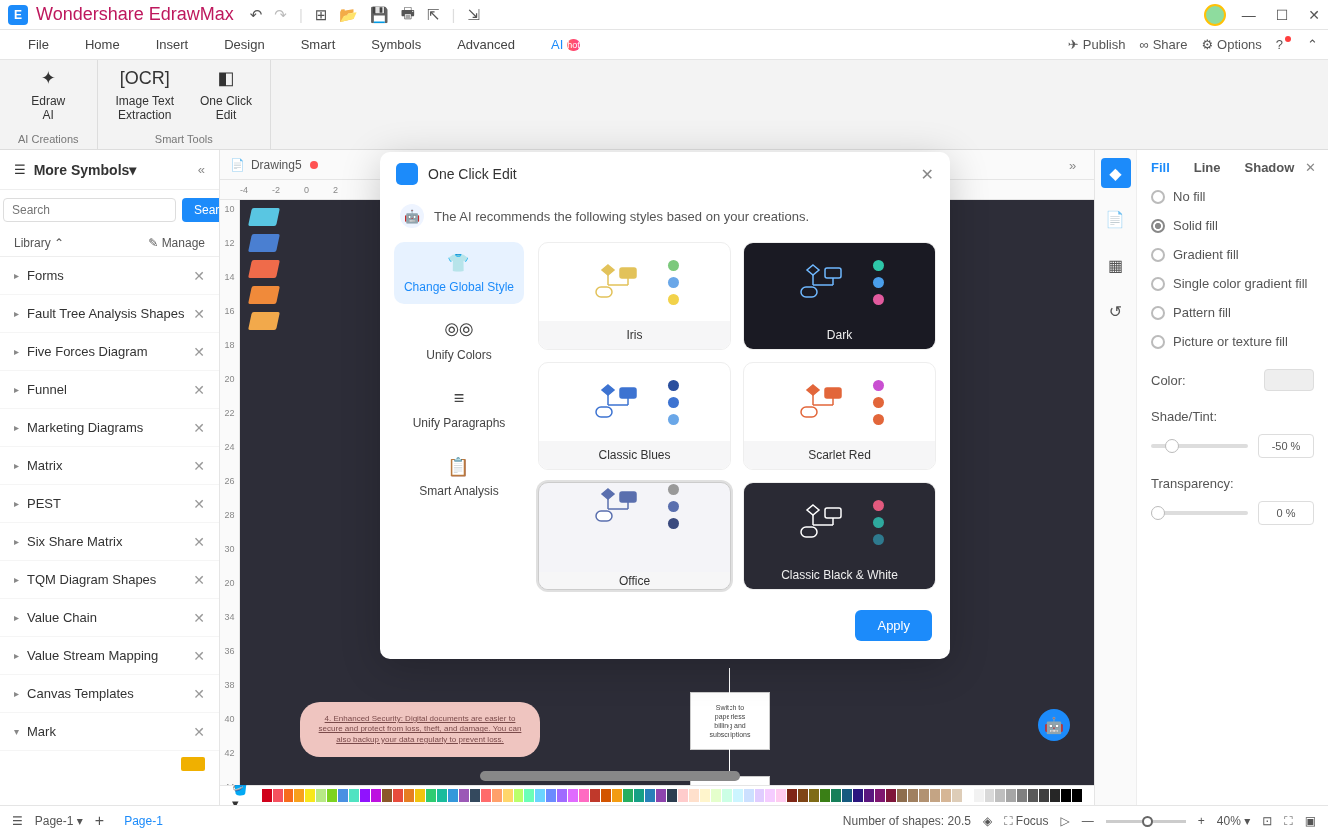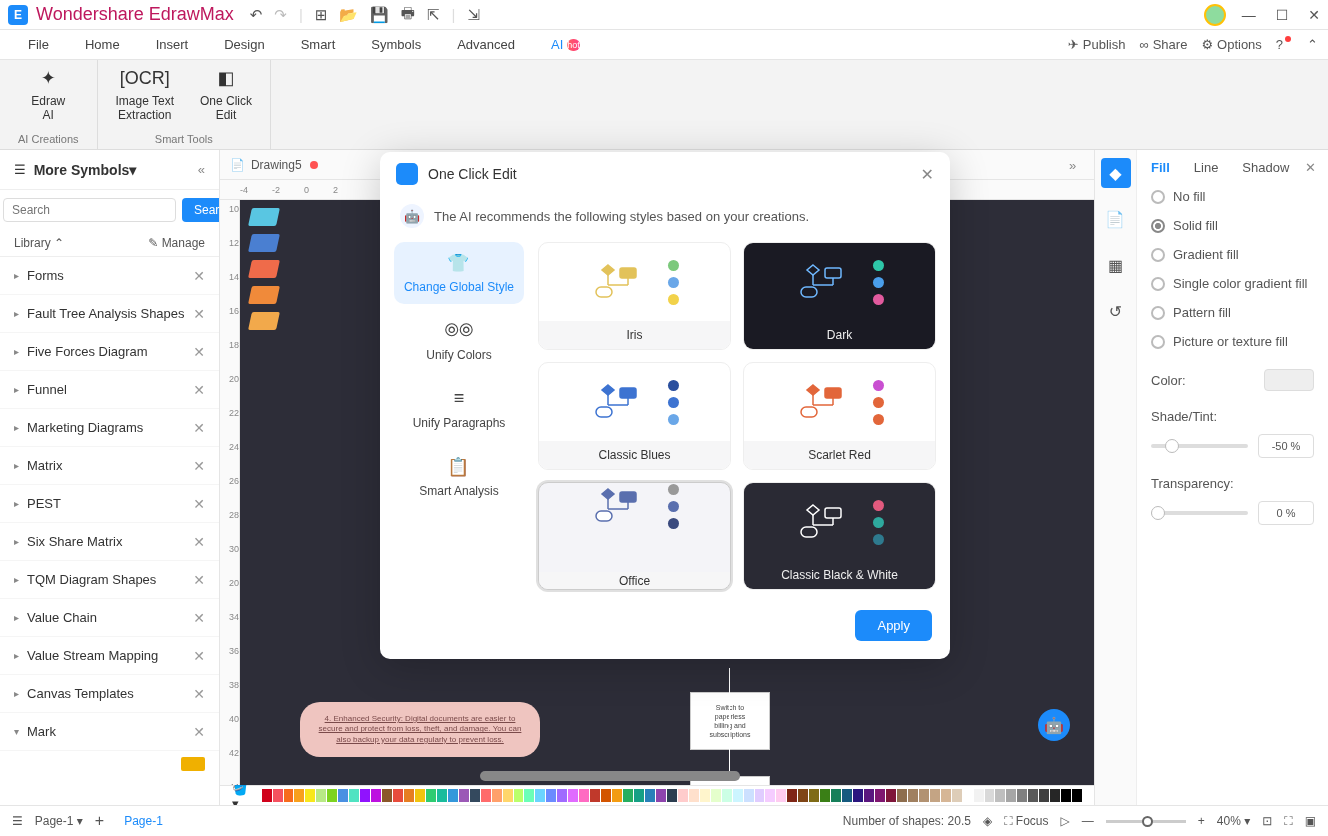--- a/index.html
+++ b/index.html
@@ -52,39 +52,39 @@
 .lib-sub { display: flex; justify-content: flex-end; padding: 6px 14px; }
 .lib-sub-shape { width: 24px; height: 14px; background: #f0b000; border-radius: 2px; }
 
 
 .canvas-area { flex: 1; position: relative; display: flex; flex-direction: column; overflow: hidden; }
 .tab-row { height: 30px; display: flex; align-items: center; border-bottom: 1px solid #e5e5e5; padding: 0 10px; gap: 8px; background: #fafafa; }
 .file-tab { display: flex; align-items: center; gap: 6px; font-size: 12px; color: #555; }
 .unsaved-dot { width: 8px; height: 8px; background: #ff5252; border-radius: 50%; }
 .ruler-h { height: 20px; background: #fafafa; border-bottom: 1px solid #e5e5e5; display: flex; padding-left: 20px; font-size: 9px; color: #888; align-items: center; gap: 24px; }
 .canvas-body { flex: 1; display: flex; overflow: hidden; position: relative; }
-.ruler-v { width: 20px; background: #fafafa; border-right: 1px solid #e5e5e5; display: flex; flex-direction: column; font-size: 9px; color: #888; align-items: flex-end; gap: 24px; padding-top: 4px; }
+.ruler-v { width: 20px; background: #fafafa; border-right: 1px solid #e5e5e5; display: flex; flex-direction: column; font-size: 9px; color: #888; align-items: center; gap: 24px; padding-top: 4px; }
 .canvas { flex: 1; background: #2d2d38; position: relative; overflow: hidden; }
 .canvas-shapes-left { position: absolute; left: 10px; top: 8px; display: flex; flex-direction: column; gap: 8px; }
 .mini-shape { width: 28px; height: 18px; transform: skewX(-12deg); border-radius: 2px; }
 .canvas-box { position: absolute; background: #efc5c0; color: #7a4a4a; font-size: 8px; padding: 12px 16px; border-radius: 20px; text-align: center; line-height: 1.3; }
 .canvas-node { position: absolute; background: #fff; color: #444; font-size: 7px; padding: 10px 14px; border: 1px solid #ccc; text-align: center; line-height: 1.3; }
 .ai-fab { position: absolute; right: 24px; bottom: 44px; width: 32px; height: 32px; background: #1c8bfa; border-radius: 50%; display: flex; align-items: center; justify-content: center; color: #fff; font-size: 16px; cursor: pointer; }
 .scrollbar-h { position: absolute; bottom: 4px; left: 240px; width: 260px; height: 10px; background: #888; border-radius: 5px; }
 .color-palette-bar { height: 20px; display: flex; align-items: center; padding: 0 12px; gap: 1px; background: #fff; border-top: 1px solid #e5e5e5; }
 .color-swatch { width: 10px; height: 13px; }
 
 
 .right-panel { width: 234px; border-left: 1px solid #e5e5e5; display: flex; position: relative; }
 .tool-rail { width: 42px; border-right: 1px solid #eee; display: flex; flex-direction: column; align-items: center; padding-top: 8px; gap: 16px; background: #fafafa; }
 .tool-rail-item { width: 30px; height: 30px; display: flex; align-items: center; justify-content: center; border-radius: 4px; cursor: pointer; color: #555; font-size: 16px; }
 .tool-rail-item.active { background: #1c8bfa; color: #fff; }
 .panel-body { flex: 1; padding: 10px 14px; }
 .panel-tabs { display: flex; gap: 24px; font-size: 13px; margin-bottom: 14px; }
-.panel-tab { cursor: pointer; color: #555; }
+.panel-tab { cursor: pointer; color: #555; font-weight: bold; }
 .panel-tab.active { color: #1c8bfa; font-weight: 600; }
 .panel-close { position: absolute; top: 10px; right: 12px; color: #888; cursor: pointer; }
 .collapse-r { position: absolute; top: 8px; left: -26px; color: #888; cursor: pointer; }
 .radio-list { display: flex; flex-direction: column; gap: 14px; margin-bottom: 20px; }
 .radio-item { display: flex; align-items: center; gap: 8px; font-size: 13px; color: #555; }
 .radio { width: 14px; height: 14px; border: 2px solid #bbb; border-radius: 50%; display: inline-block; }
 .radio.checked { border-color: #888; background: radial-gradient(circle,#888 40%,transparent 45%); }
 .prop-row { display: flex; align-items: center; justify-content: space-between; margin-bottom: 18px; font-size: 13px; color: #555; }
 .color-box { width: 50px; height: 22px; background: #eee; border: 1px solid #ddd; border-radius: 4px; }
 .slider { flex: 1; max-width: 110px; height: 4px; background: #ddd; border-radius: 2px; position: relative; }

